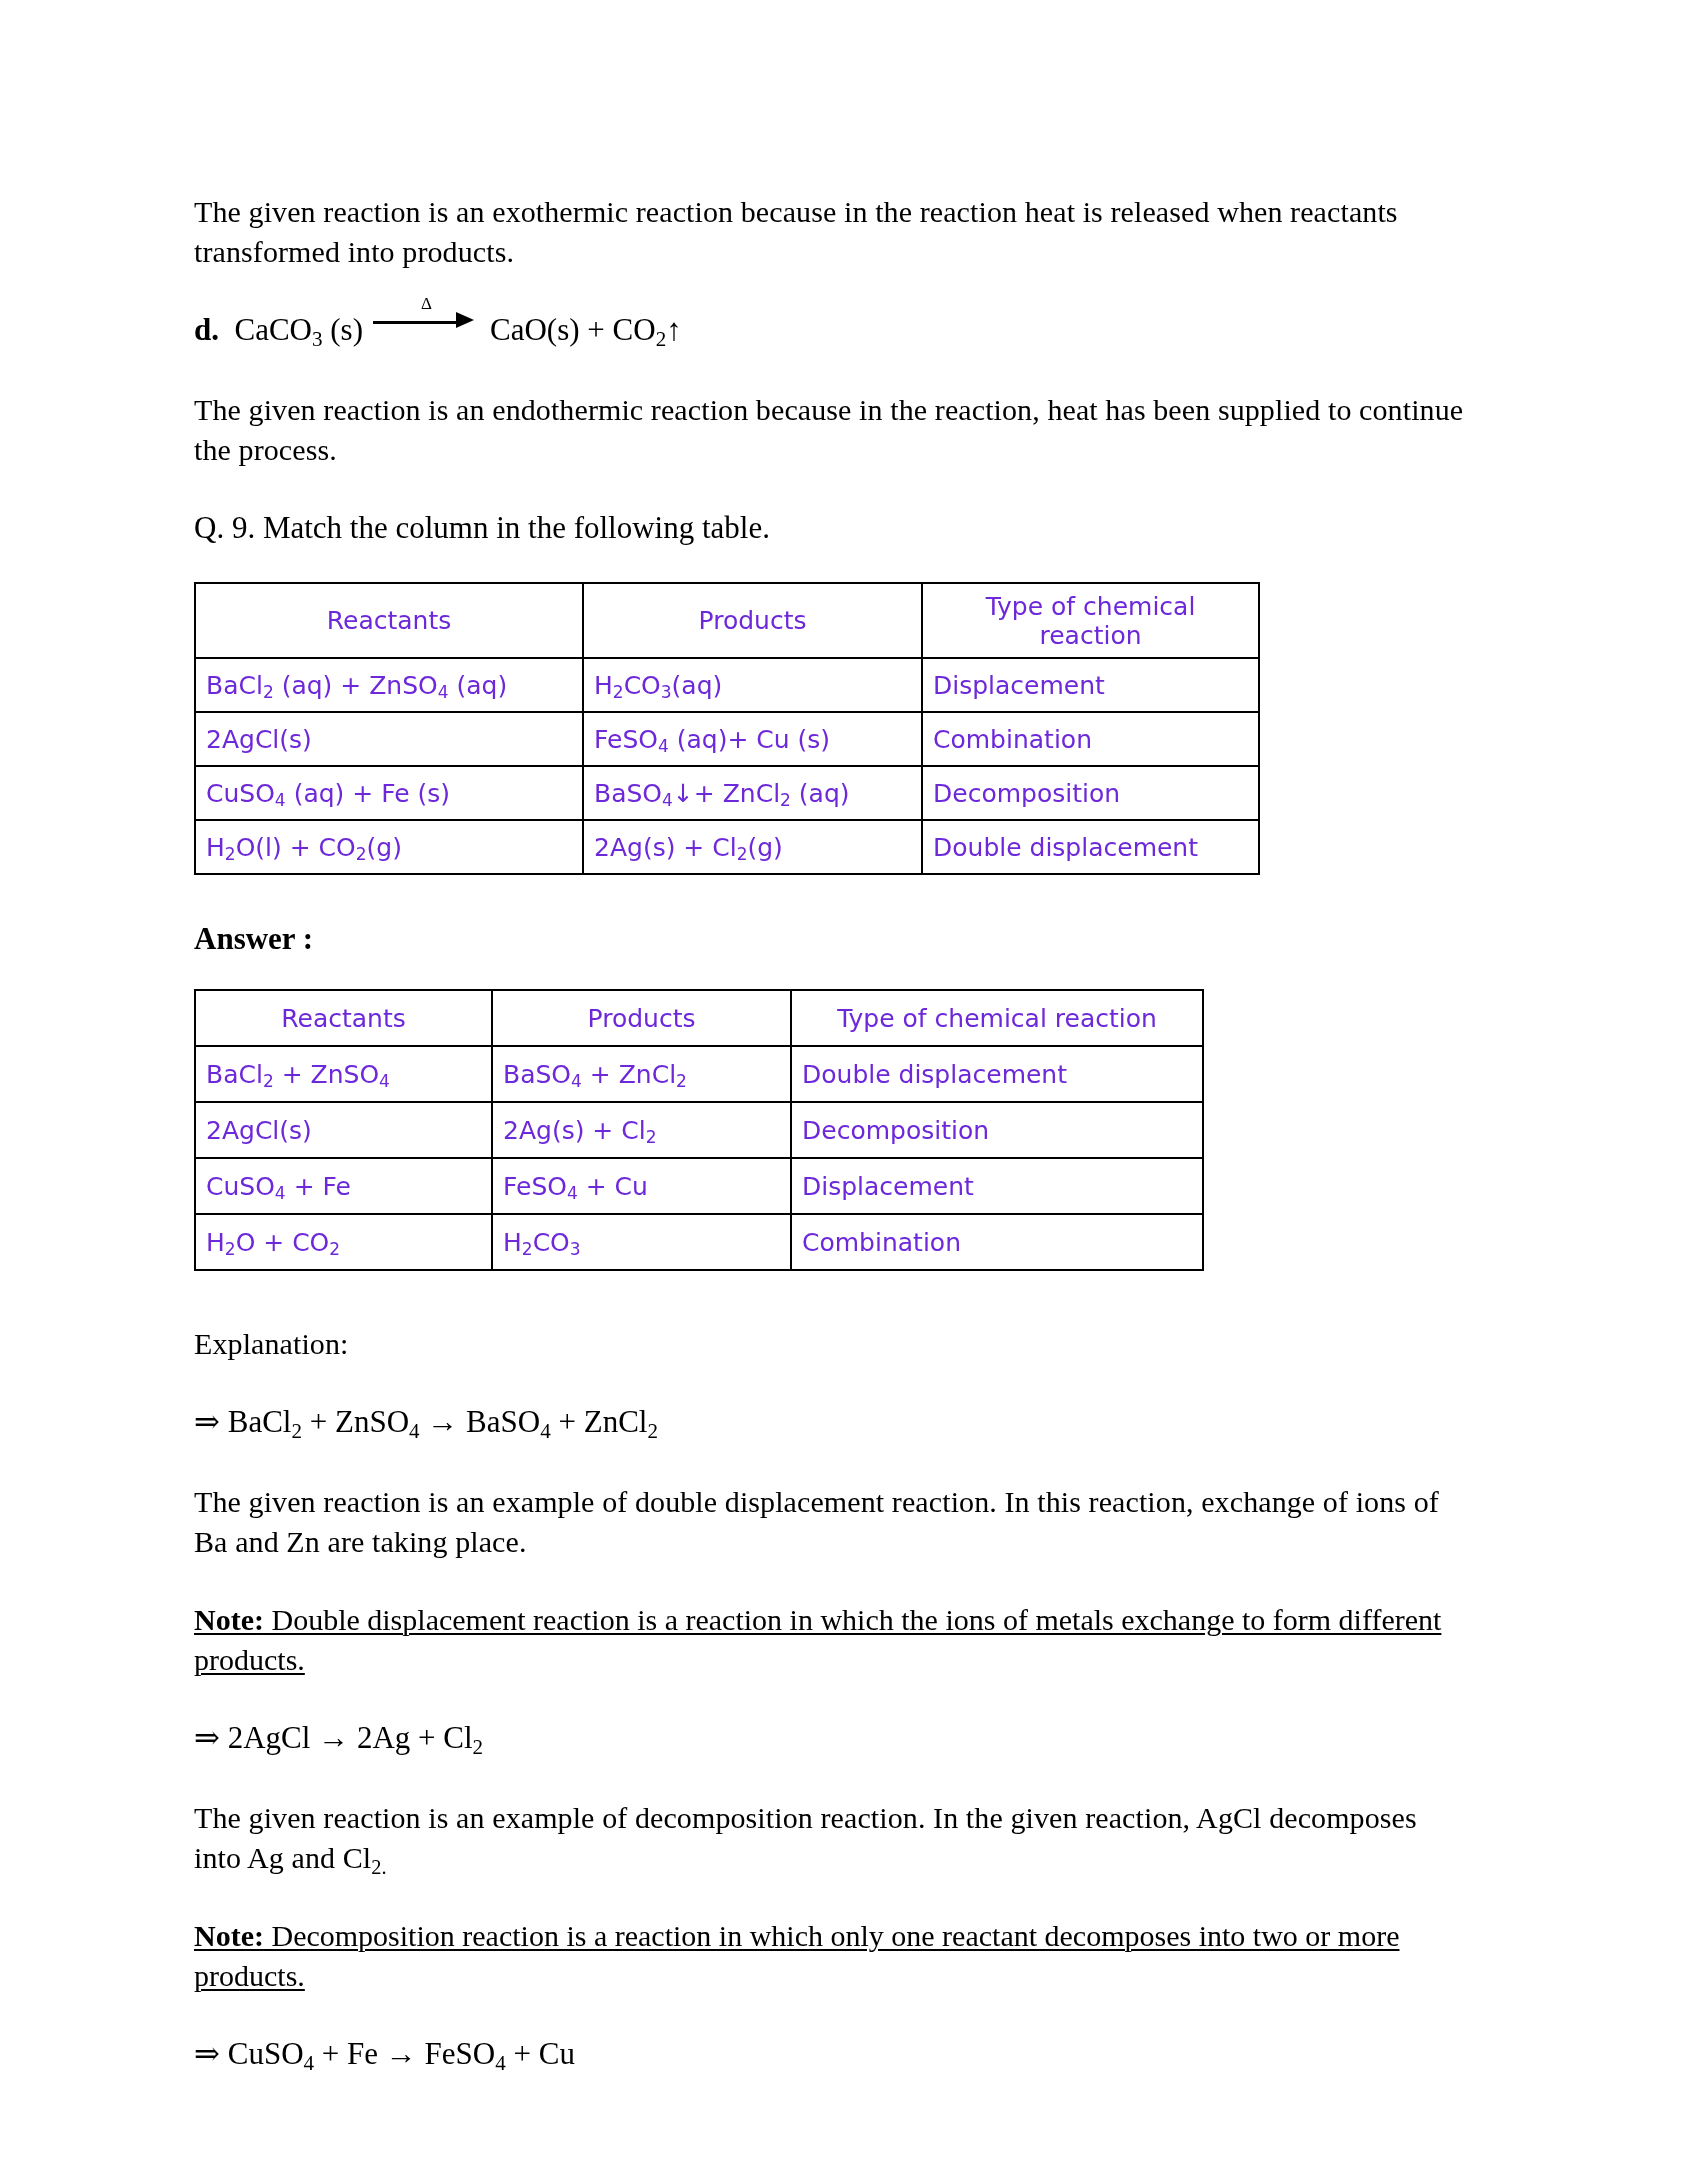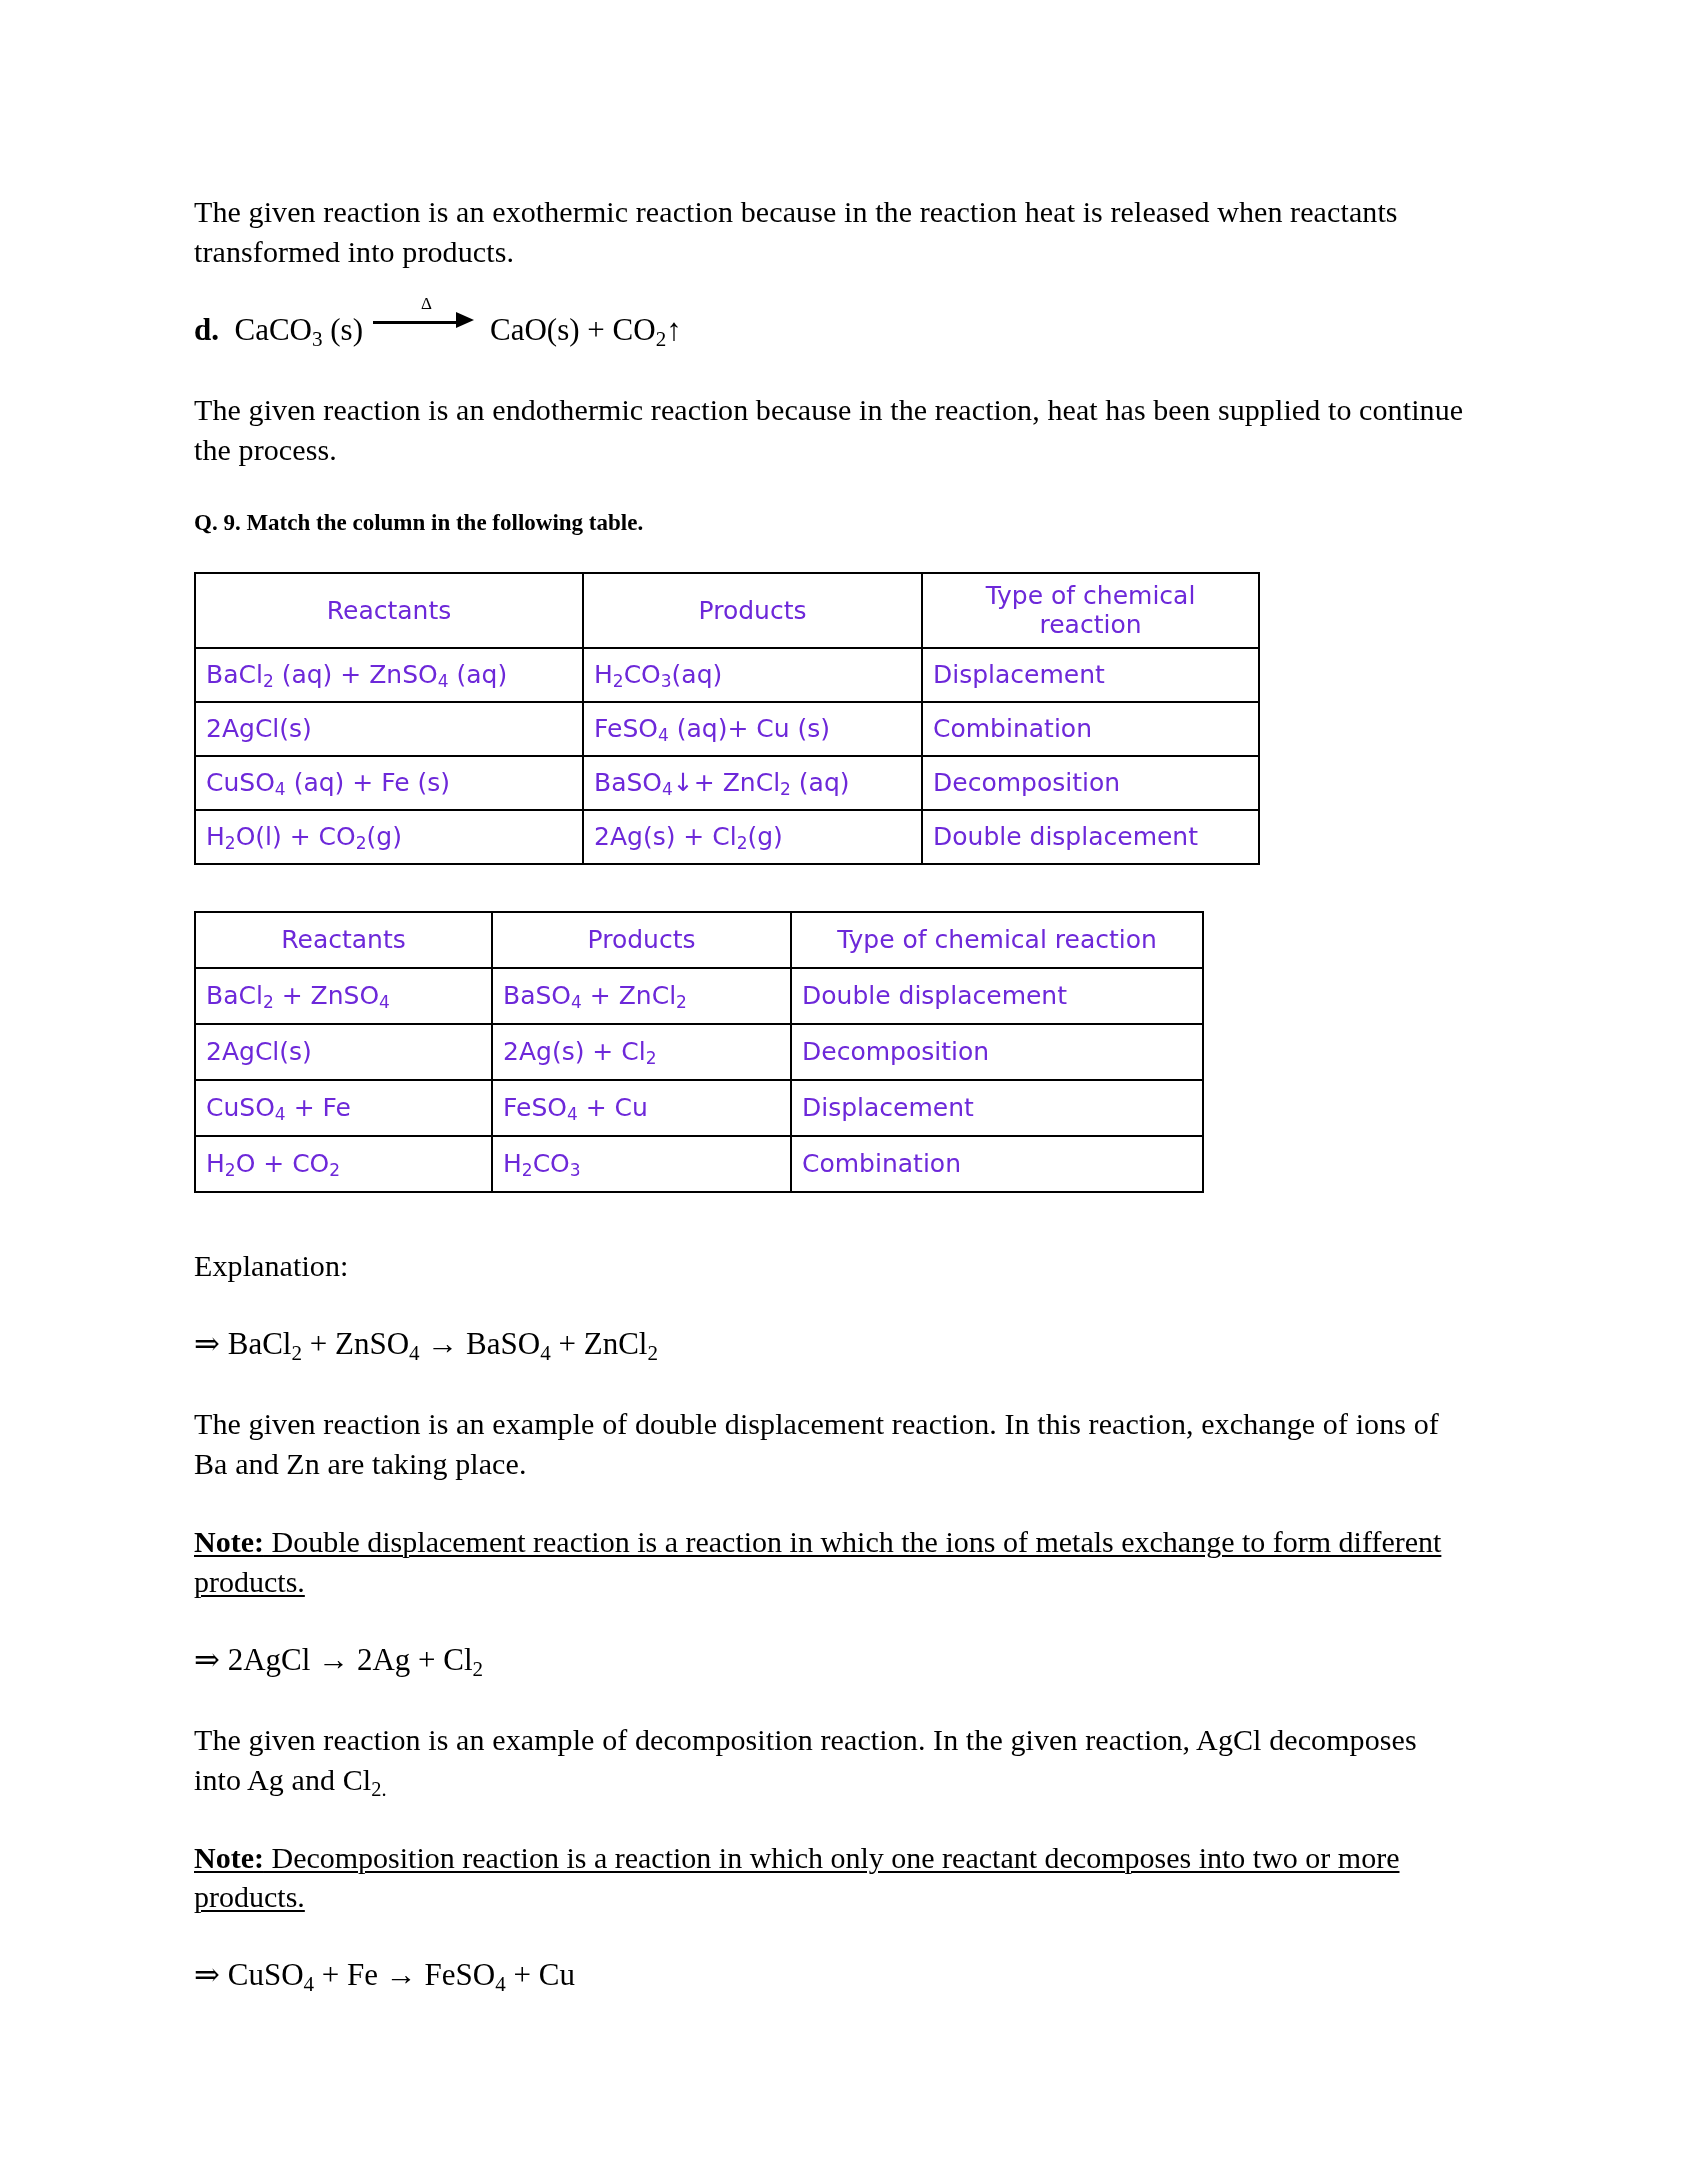--- a/index.html
+++ b/index.html
@@ -34,22 +34,22 @@
     font-family: "Liberation Serif", "DejaVu Serif", serif;
     font-size: 30px;
     line-height: 1.33;
     margin: 0 0 38px 0;
     text-align: left;
     letter-spacing: 0.1px;
   }
 
   .heading {
     font-family: "Liberation Serif", "DejaVu Serif", serif;
-    font-size: 23px;
-    font-weight: bold;
+    font-size: 31px;
+    font-weight: normal;
     margin: 0 0 34px 0;
     line-height: 1.3;
   }
   .answer-label {
     font-family: "Liberation Serif", "DejaVu Serif", serif;
     font-size: 31px;
     font-weight: bold;
     margin: 0 0 32px 0;
   }
 
@@ -209,20 +209,21 @@
           <td class="c3">Decomposition</td>
         </tr>
         <tr>
           <td class="c1">H<sub>2</sub>O(l) + CO<sub>2</sub>(g)</td>
           <td class="c2">2Ag(s) + Cl<sub>2</sub>(g)</td>
           <td class="c3">Double displacement</td>
         </tr>
       </tbody>
     </table>
 
+    <div class="answer-label">Answer :</div>
 
     <table class="matchtable" id="table-answer">
       <thead>
         <tr>
           <th class="c1">Reactants</th>
           <th class="c2">Products</th>
           <th class="c3">Type of chemical reaction</th>
         </tr>
       </thead>
       <tbody>

